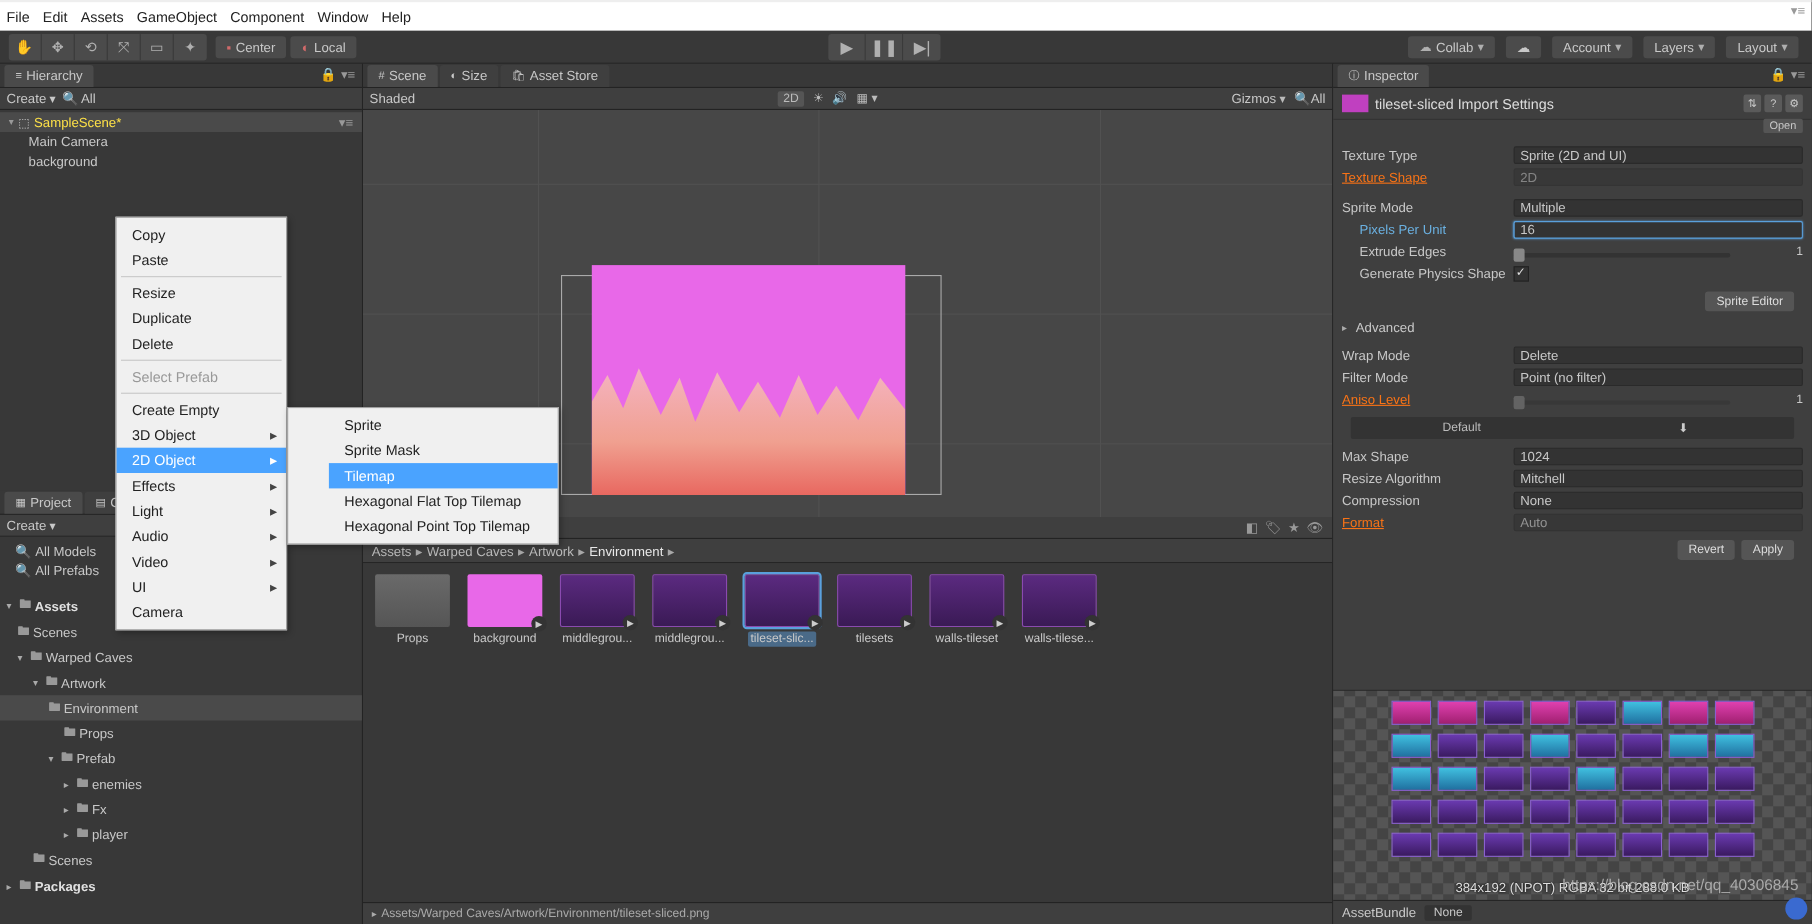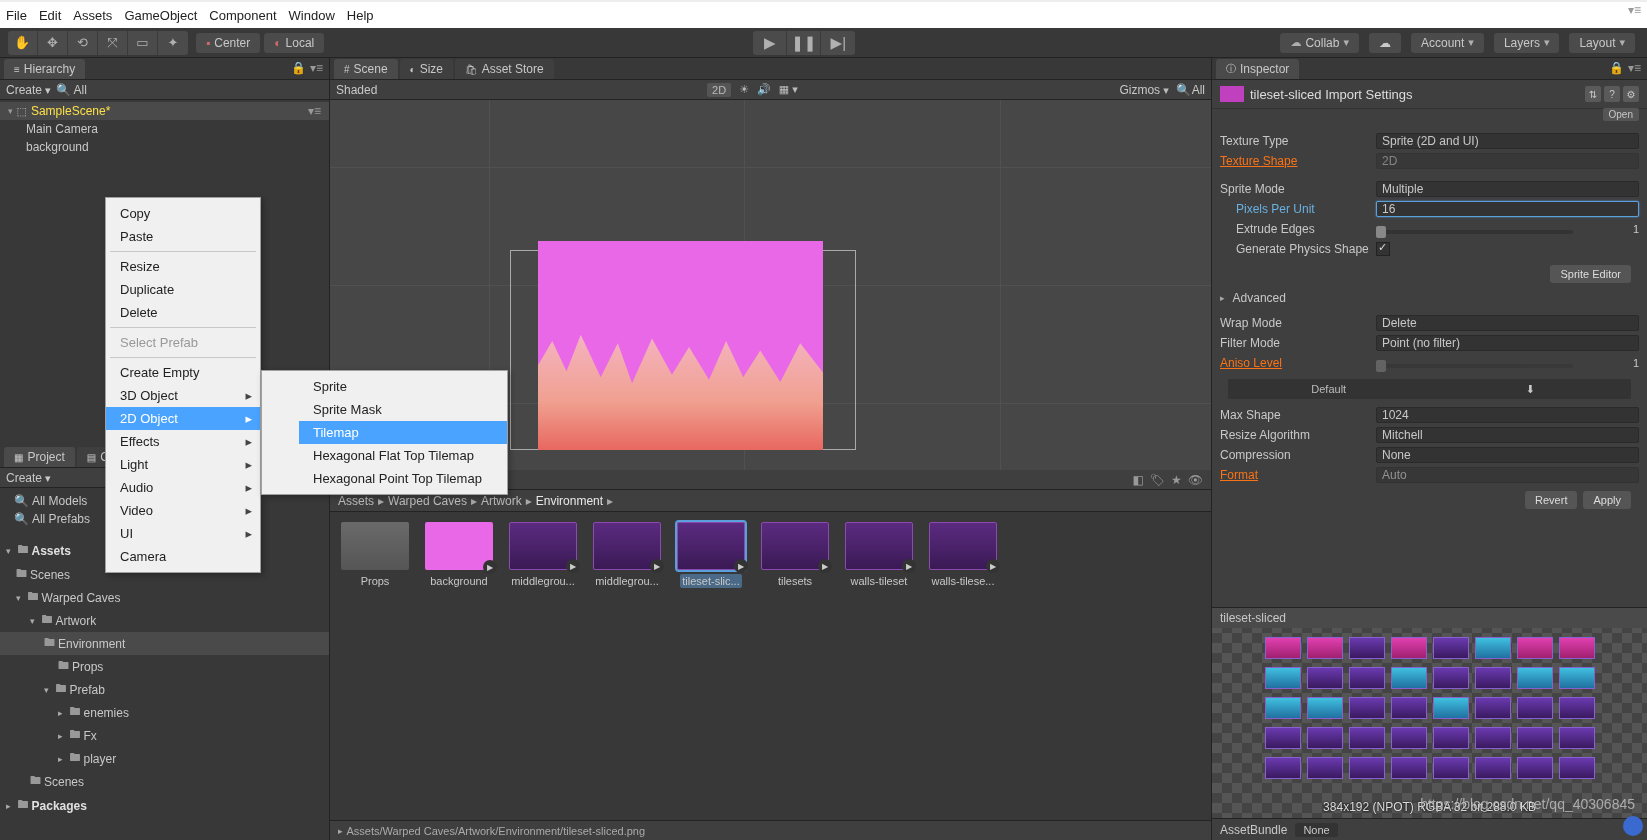--- a/index.html
+++ b/index.html
@@ -535,23 +535,20 @@
               <span>Auto</span>
             </div>
           </div>
         <div class="btn-row">
             <div class="grey-btn">Revert</div>
             <div class="grey-btn">Apply</div>
           </div>
       </div>
     </div>
     <div class="preview-pane">
-      <div class="preview-header">
-          <span>tileset-sliced</span>
-        </div>
       <div class="preview-body">
         <div class="tiles-art">
           <div class="row" style="top:4px;">
               <div class="cell pink"></div>
               <div class="cell pink"></div>
               <div class="cell"></div>
               <div class="cell pink"></div>
               <div class="cell"></div>
               <div class="cell cyan"></div>
               <div class="cell pink"></div>

